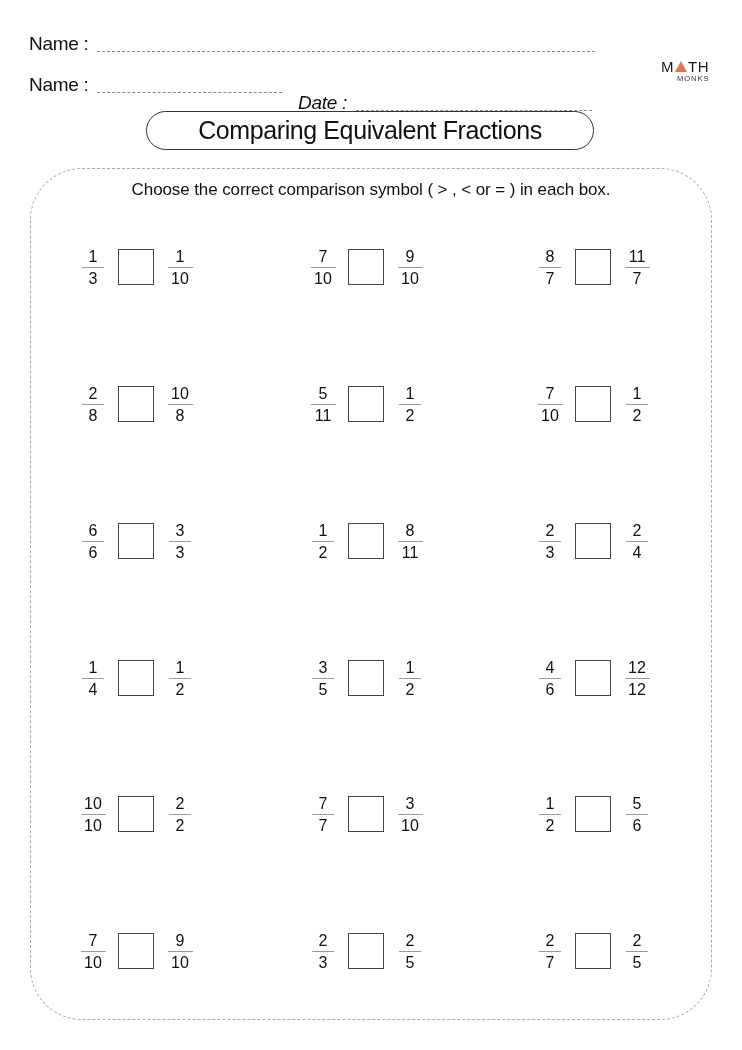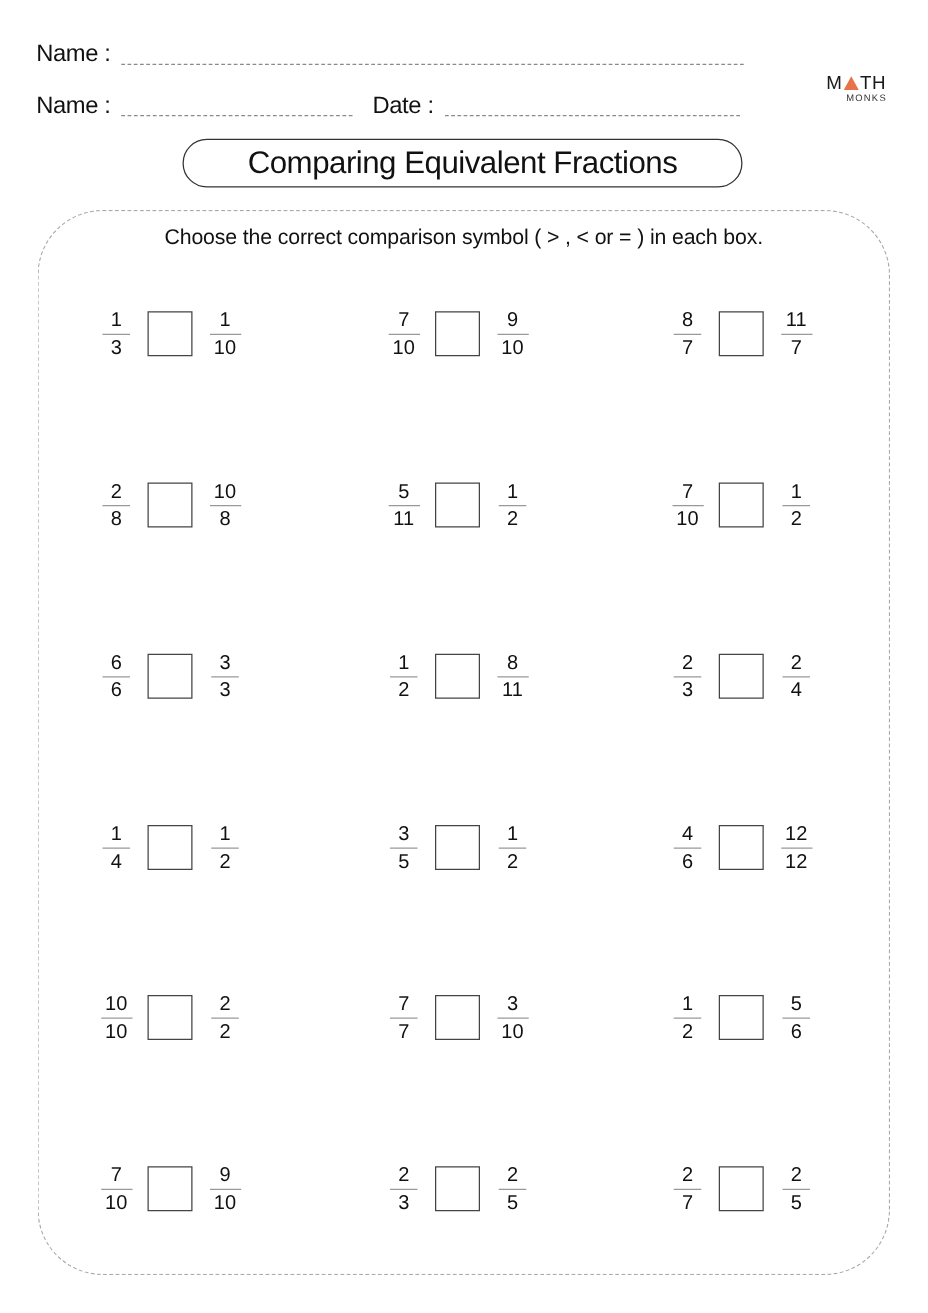--- a/index.html
+++ b/index.html
@@ -30,21 +30,21 @@
     .field-line {
       border-bottom: 1.5px dashed #8a8a8a;
       height: 0;
       margin-left: 9px;
       margin-bottom: 2px;
     }
     #name-row { left: 29px; top: 34px; }
     #name-line { width: 498px; }
     #score-row { left: 29px; top: 75px; }
     #score-line { width: 185px; }
-    #date-row { left: 298px; top: 75px; }
+    #date-row { left: 298px; top: 93px; font-style: italic; }
     #date-line { width: 236px; }
 
     .logo {
       position: absolute;
       left: 661px;
       top: 59px;
       width: 56px;
       text-align: right;
     }
     .logo-top {

